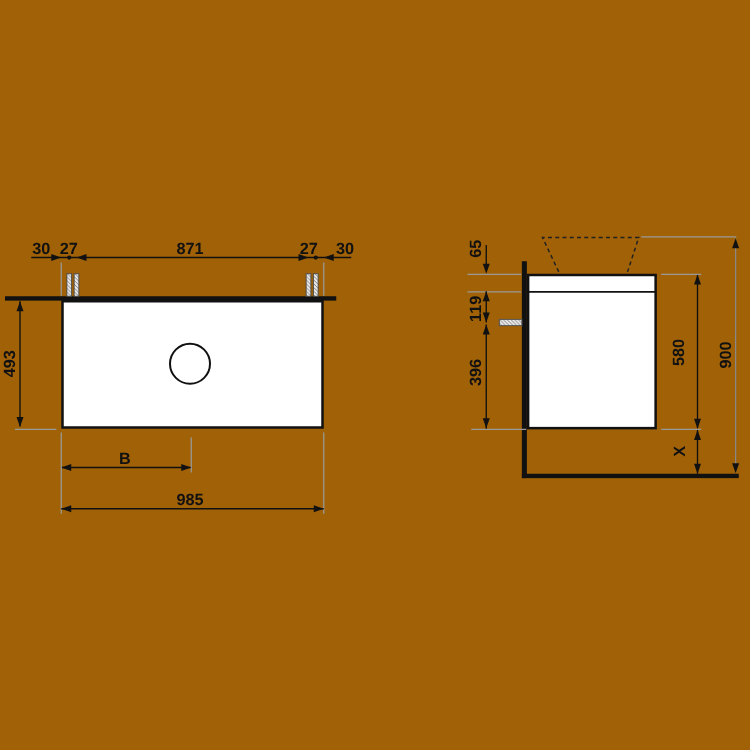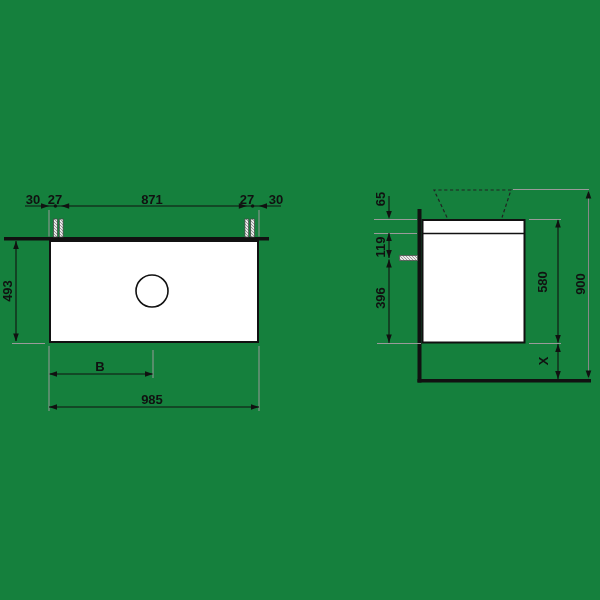--- a/index.html
+++ b/index.html
@@ -1,16 +1,16 @@
 <!DOCTYPE html>
 <html><head>
 <meta charset="utf-8">
 <style>
   html,body{margin:0;padding:0;background:#fff;}
-  .stage{position:relative;width:600px;height:600px;background:#15803d;overflow:hidden;
+  .stage{position:relative;width:600px;height:600px;background:#a16207;overflow:hidden;
          font-family:"Liberation Sans",sans-serif;}
   svg{position:absolute;left:0;top:0;}
   text{font-family:"Liberation Sans",sans-serif;font-weight:bold;font-size:13px;fill:#111;}
 </style>
 </head>
 <body>
 
 <div class="stage">
 <svg width="600" height="600" viewBox="0 0 600 600">
   <defs>

